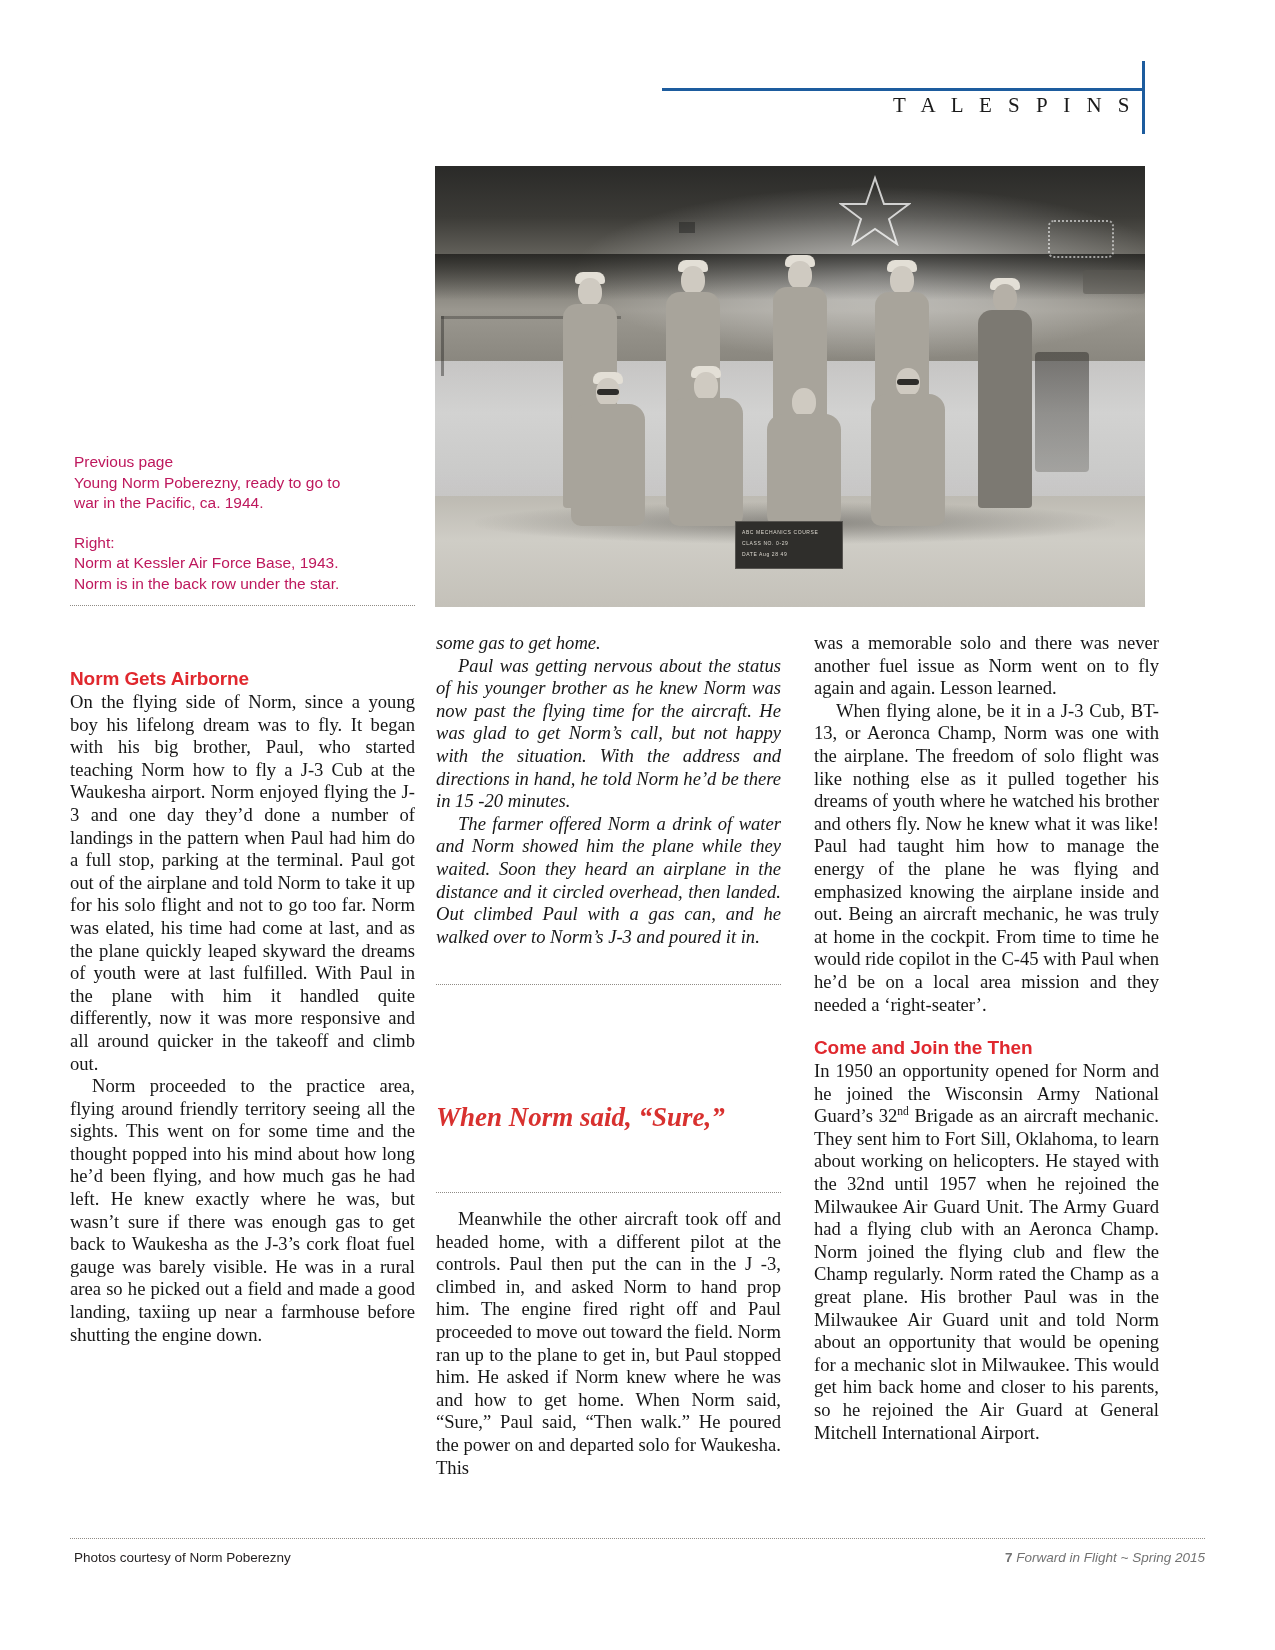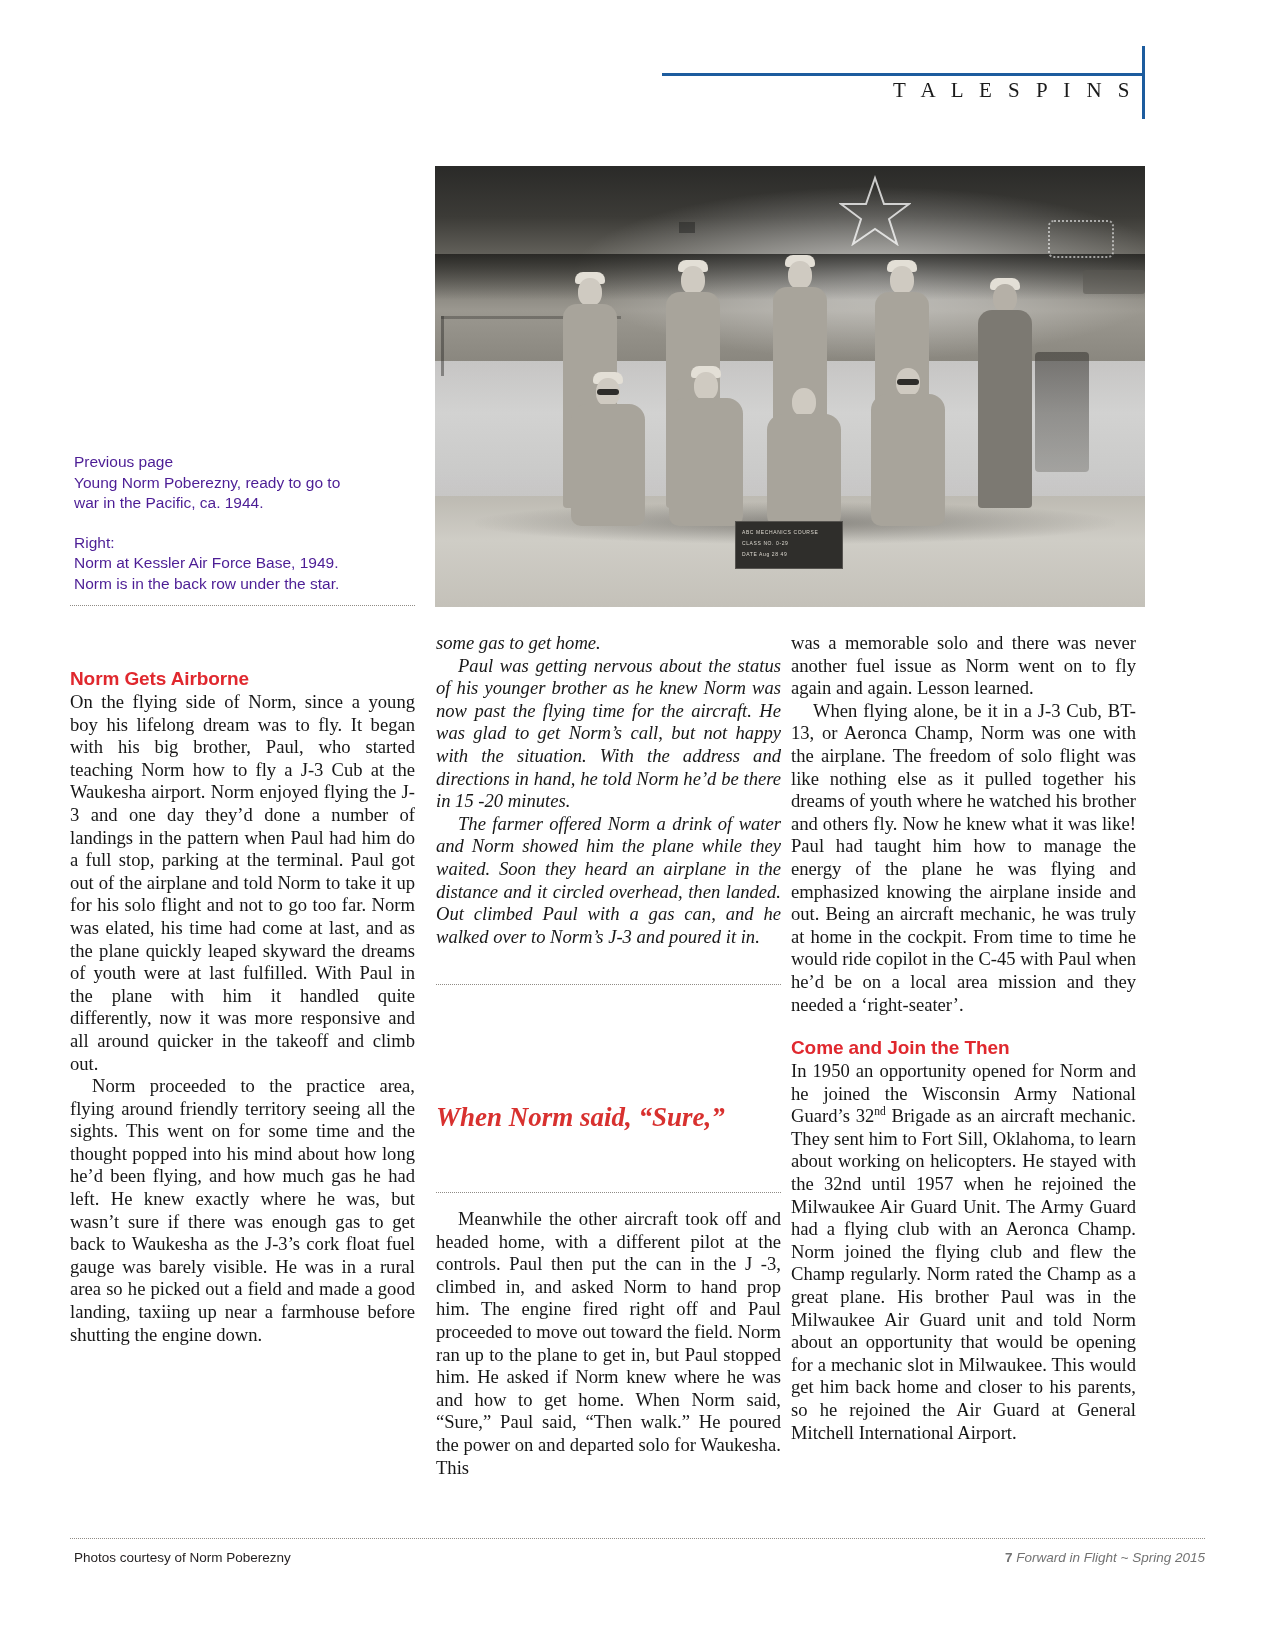--- a/index.html
+++ b/index.html
@@ -12,21 +12,21 @@
     height: 1650px;
     position: relative;
     font-family: "Liberation Serif", serif;
     color: #1a1a1a;
     overflow: hidden;
   }
 
   
   .header {
     position: absolute;
-    left: 0; top: 1px;
+    left: 0; top: 16px;
     width: 1275px;
     height: 150px;
   }
   .header-rule {
     position: absolute;
     left: 662px;
     top: 72px;
     width: 481px;
     height: 3px;
     background: #1d5c9e;
@@ -200,21 +200,21 @@
 
   
   .caption {
     position: absolute;
     left: 74px;
     top: 452px;
     width: 340px;
     font-family: "Liberation Sans", sans-serif;
     font-size: 15.5px;
     line-height: 20.5px;
-    color: #4c1d95;
+    color: #be185d;
   }
   .caption p { margin: 0; }
   .caption .gap { height: 19px; }
 
   
   .dotted {
     position: absolute;
     height: 0;
     border-top: 1.4px dotted #8f8b85;
   }
@@ -230,21 +230,21 @@
     width: 345px;
     font-family: "Liberation Serif", serif;
     font-size: 18.6px;
     line-height: 22.6px;
     text-align: justify;
     color: #171717;
     hyphens: none;
   }
   .col-1 { left: 70px; margin-top: 35px;  }
   .col-2 { left: 436px; font-style: italic; }
-  .col-3 { left: 791px; }
+  .col-3 { left: 814px; }
 
   .col p { margin: 0; }
   .col p.indent { text-indent: 22px; }
 
   .sec-head {
     font-family: "Liberation Sans", sans-serif;
     font-weight: bold;
     font-size: 19px;
     line-height: 24px;
     color: #e0282e;
@@ -371,21 +371,21 @@
     <div>DATE  Aug 28 49</div>
   </div>
 </div>
 
 <div class="caption">
   <p>Previous page</p>
   <p>Young Norm Poberezny,  ready to go to</p>
   <p>war in the Pacific, ca. 1944.</p>
   <div class="gap"></div>
   <p>Right:</p>
-  <p>Norm at Kessler Air Force Base, 1949.</p>
+  <p>Norm at Kessler Air Force Base, 1943.</p>
   <p>Norm is in the back row under the star.</p>
 </div>
 
 <div class="dotted dotted-left"></div>
 <div class="dotted dotted-mid"></div>
 <div class="dotted dotted-mid2"></div>
 <div class="dotted dotted-footer"></div>
 
 <div class="col col-1">
   <h2 class="sec-head">Norm Gets Airborne</h2>

